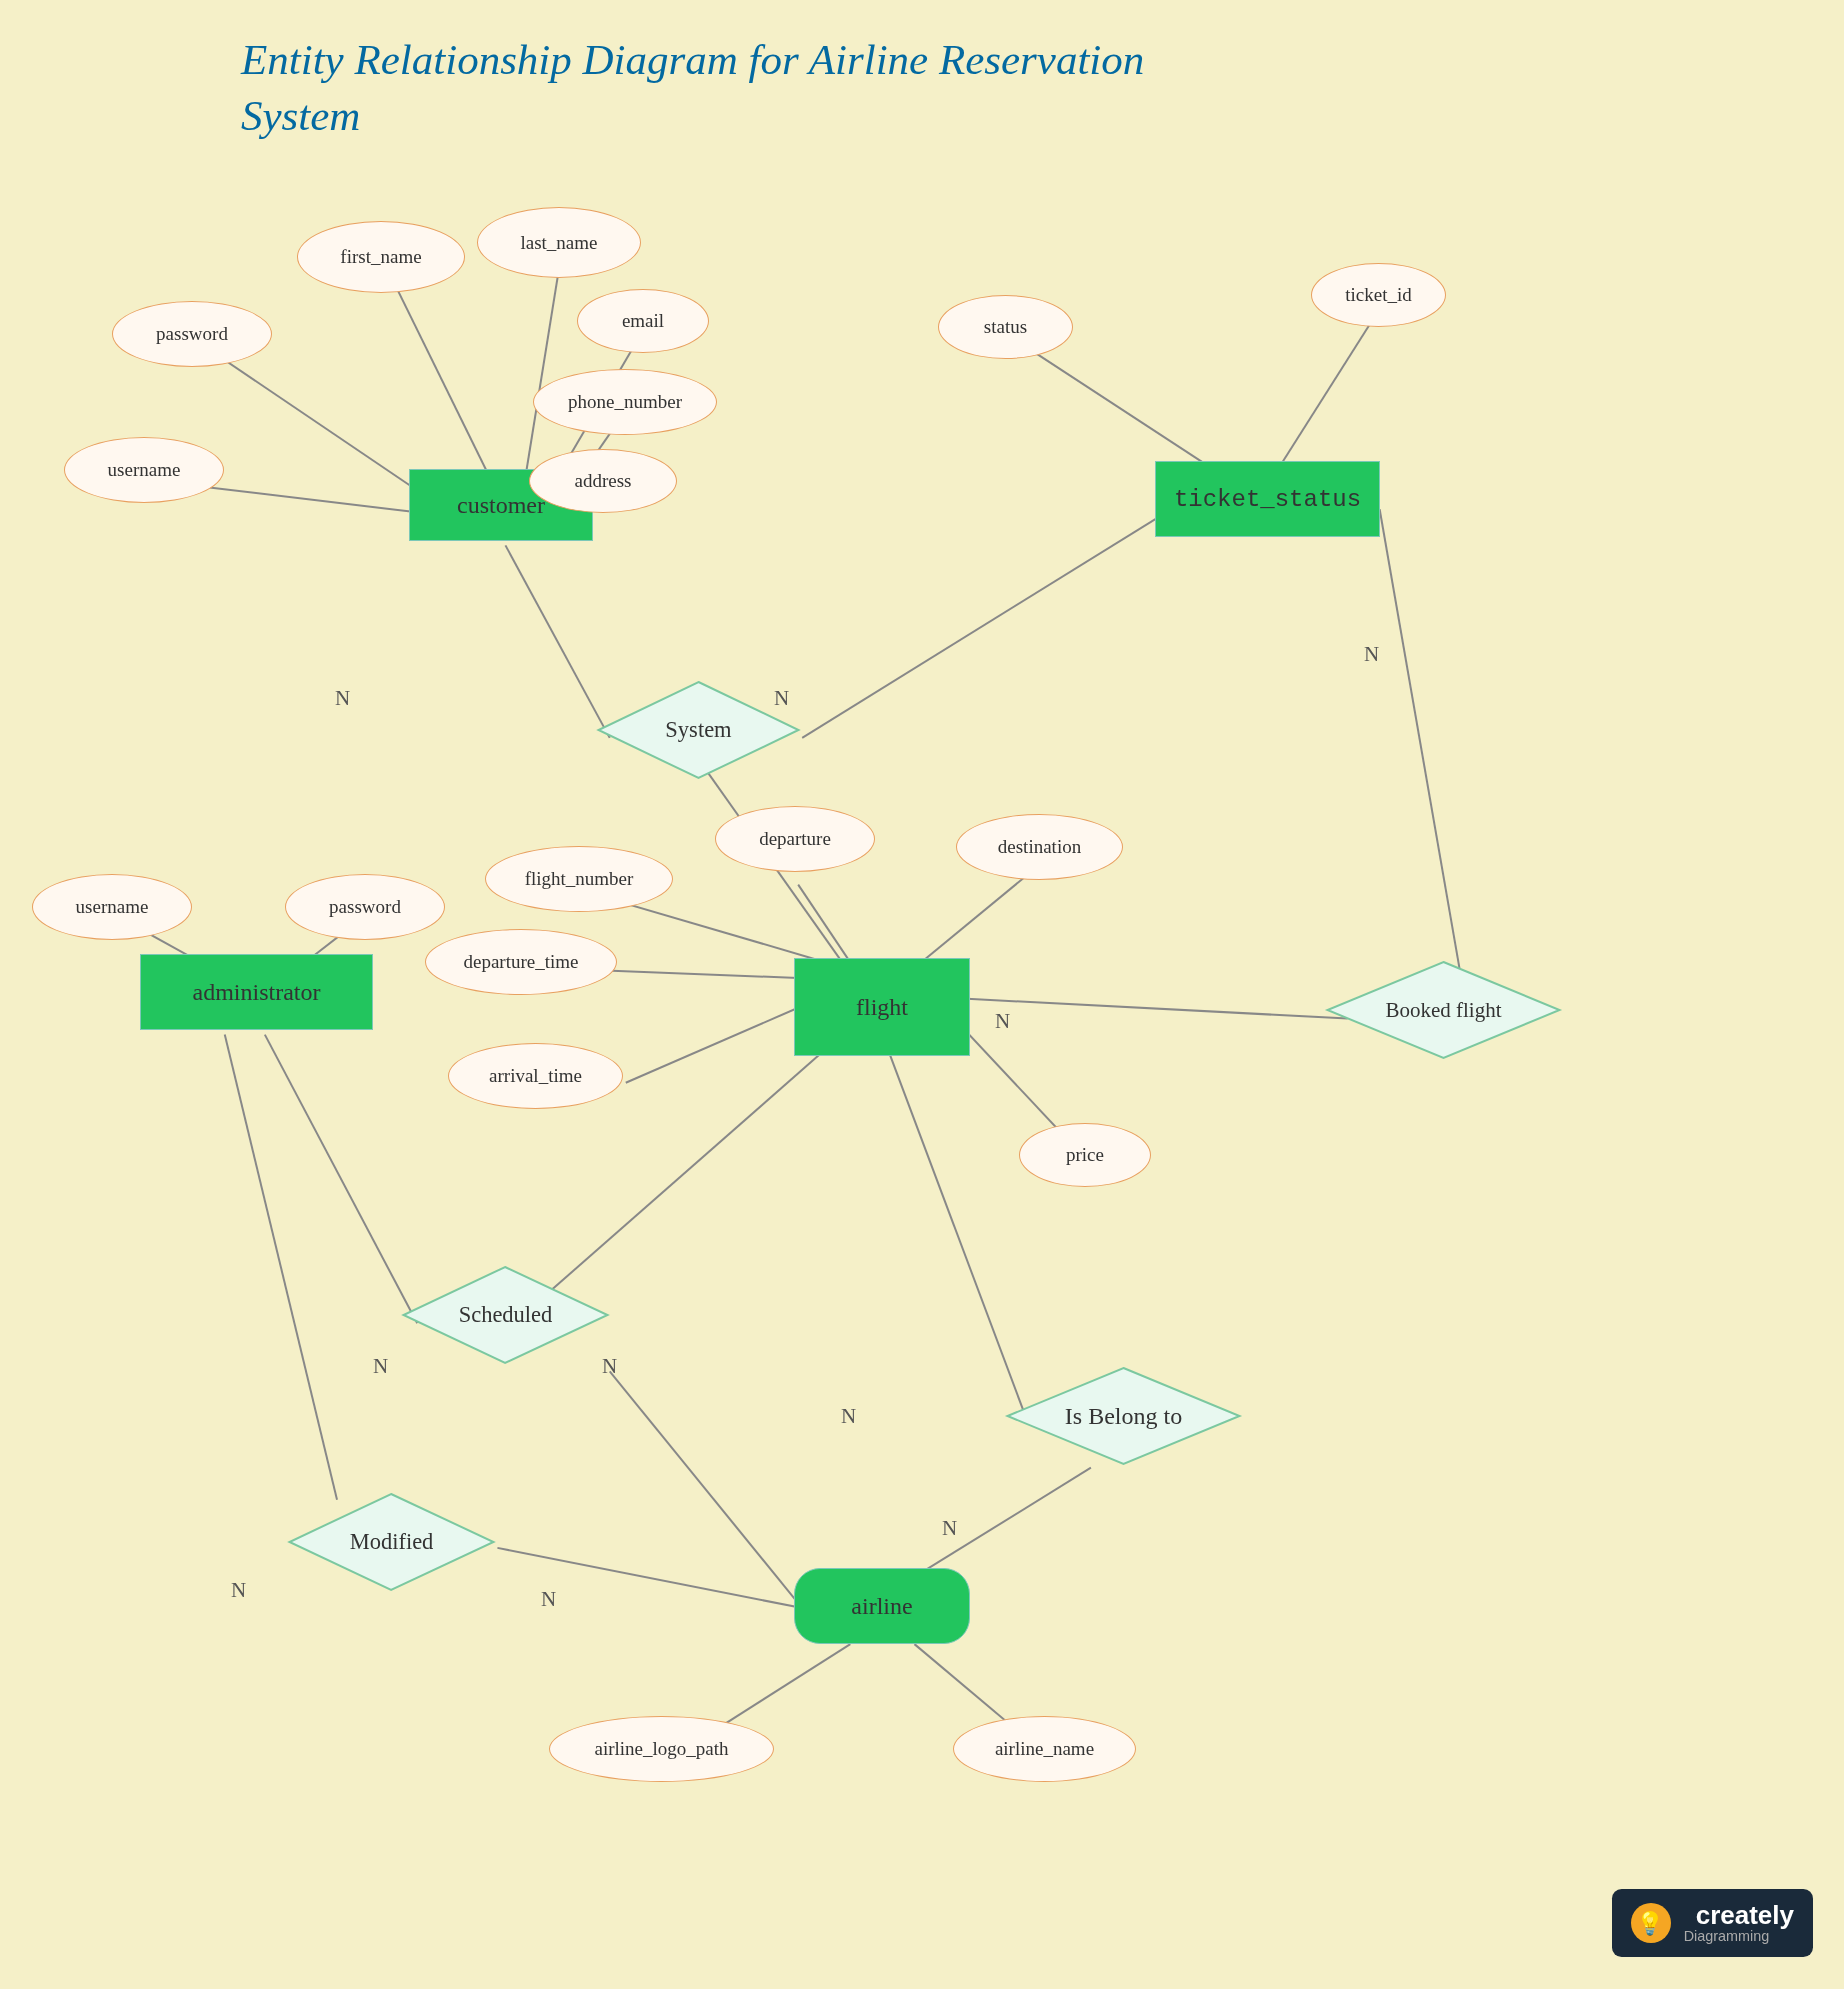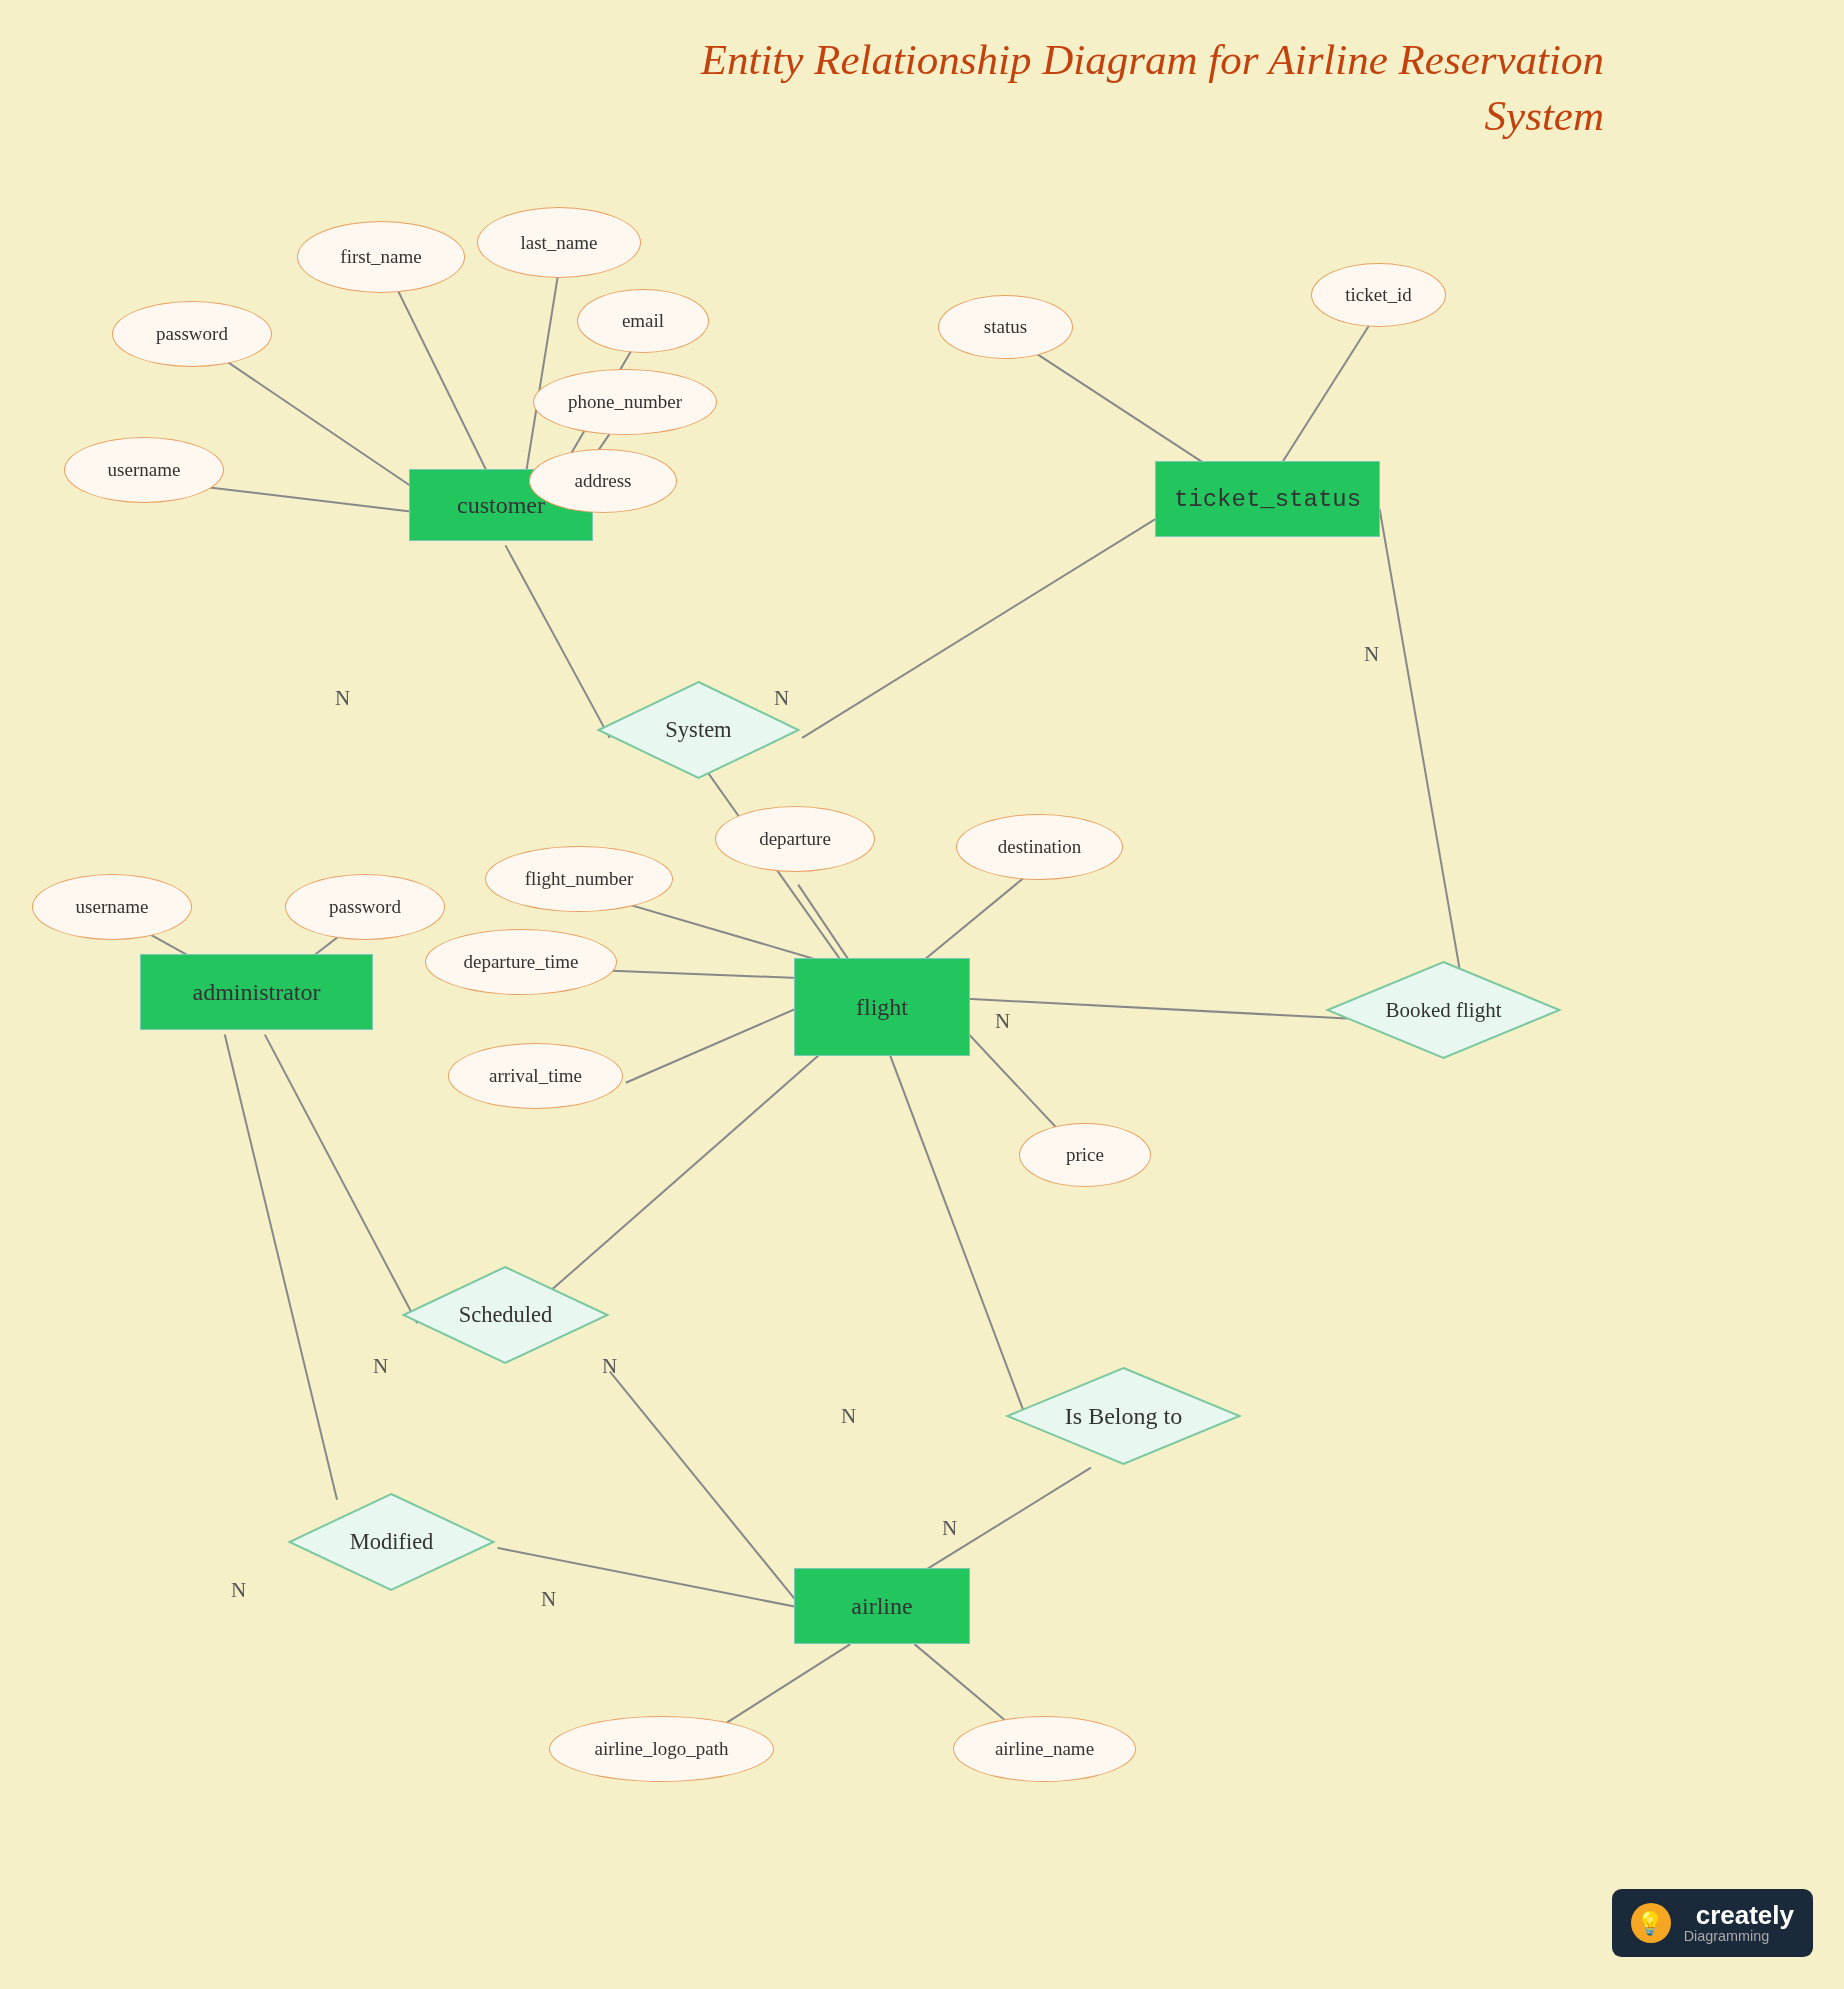--- a/index.html
+++ b/index.html
@@ -164,30 +164,30 @@
     <line class="conn" x1="620" y1="1930" x2="1000" y2="2005"></line>
 
     <line class="conn" x1="1060" y1="2050" x2="835" y2="2193"></line>
 
     <line class="conn" x1="1140" y1="2050" x2="1310" y2="2193"></line>
 
     <line class="conn" x1="760" y1="1710" x2="1000" y2="2005"></line>
 
   </svg>
 
-  <div style="position:absolute;top:32px;left:0;width:100%;text-align:right;font-style:italic;font-size:43px;font-weight:normal;color:#c2410c;line-height:1.3;padding:0 241px;">
+  <div style="position:absolute;top:32px;left:0;width:100%;text-align:left;font-style:italic;font-size:43px;font-weight:normal;color:#0369a1;line-height:1.3;padding:0 241px;">
     <span>Entity Relationship Diagram for Airline Reservation</span><br>
     <span>System</span>
   </div>
 
   <div class="entity" style="left:409px;top:469px;width:184px;height:72px;">customer</div>
   <div class="entity" style="left:1155px;top:461px;width:225px;height:76px;font-family:Liberation Mono, monospace;">ticket_status</div>
   <div class="entity" style="left:140px;top:954px;width:233px;height:76px;">administrator</div>
   <div class="entity" style="left:794px;top:958px;width:176px;height:98px;">flight</div>
-  <div class="entity" style="left:794px;top:1568px;width:176px;height:76px;">airline</div>
+  <div class="entity" style="left:794px;top:1568px;width:176px;height:76px;border-radius:26px;">airline</div>
 
   <div class="attribute" style="left:297px;top:221px;width:168px;height:72px;">first_name</div>
   <div class="attribute" style="left:477px;top:207px;width:164px;height:71px;">last_name</div>
   <div class="attribute" style="left:577px;top:289px;width:132px;height:64px;">email</div>
   <div class="attribute" style="left:533px;top:369px;width:184px;height:66px;">phone_number</div>
   <div class="attribute" style="left:529px;top:449px;width:148px;height:64px;">address</div>
   <div class="attribute" style="left:112px;top:301px;width:160px;height:66px;">password</div>
   <div class="attribute" style="left:64px;top:437px;width:160px;height:66px;">username</div>
   <div class="attribute" style="left:938px;top:295px;width:135px;height:64px;">status</div>
   <div class="attribute" style="left:1311px;top:263px;width:135px;height:64px;">ticket_id</div>

